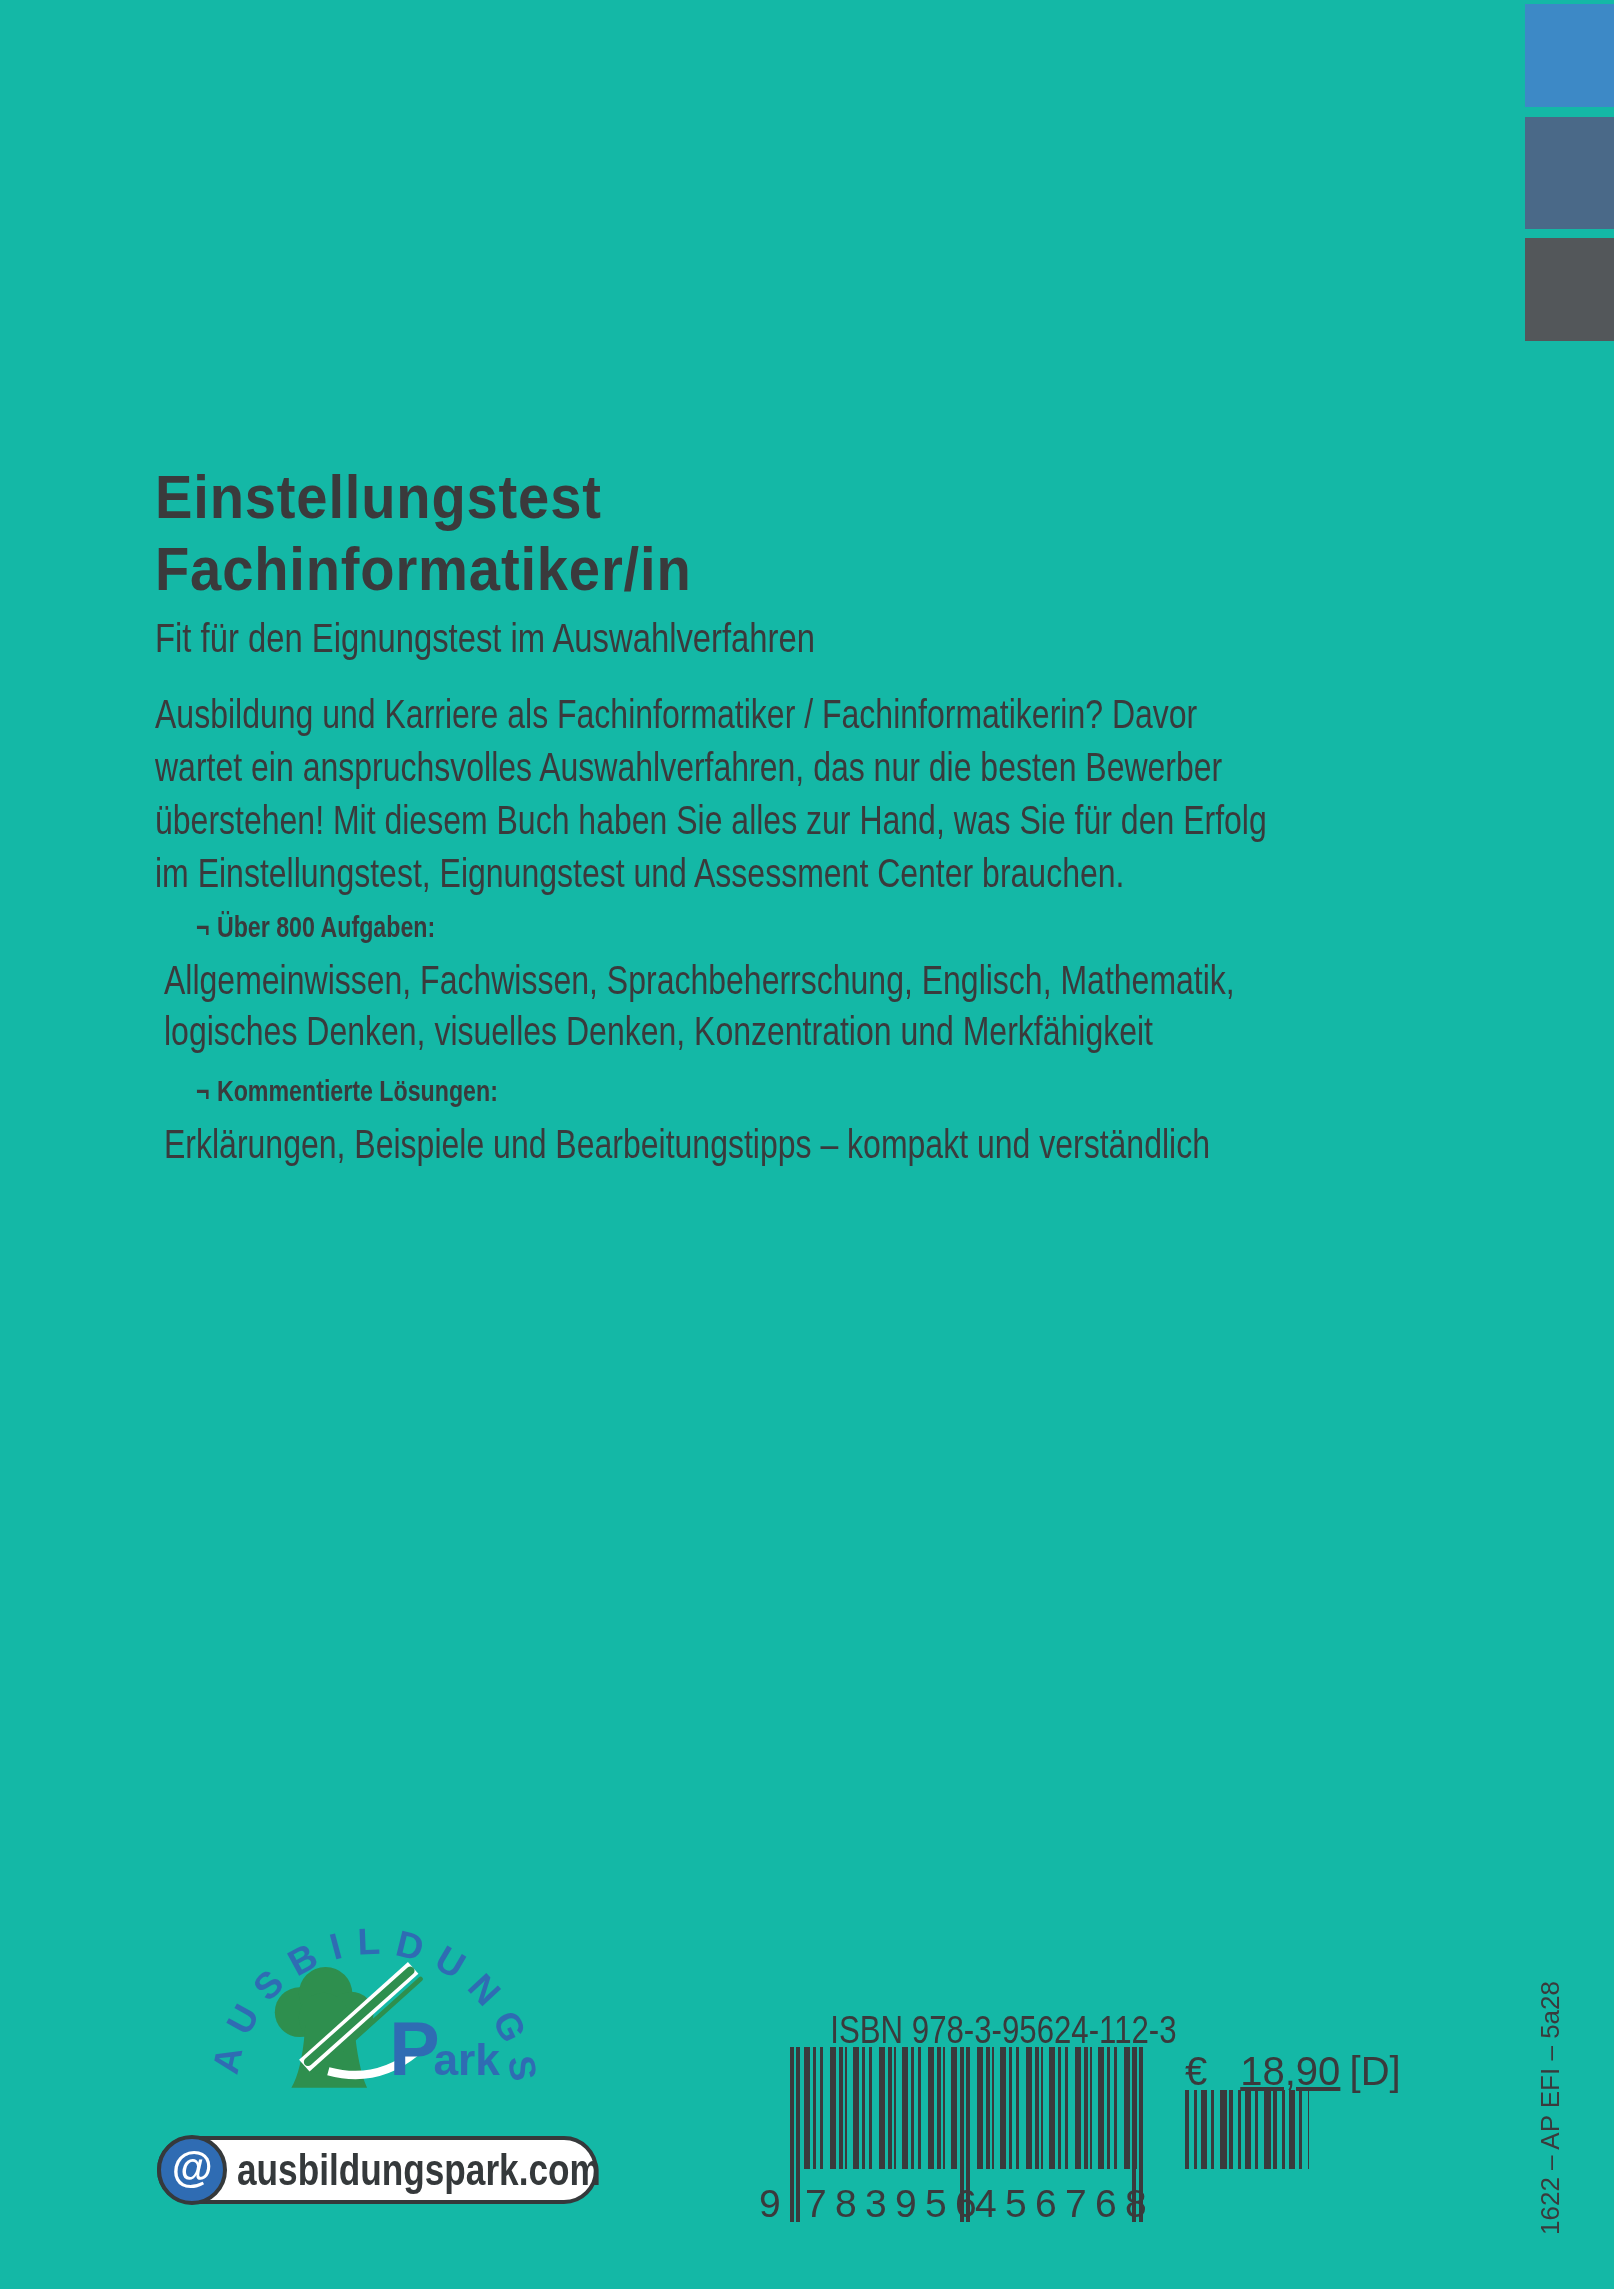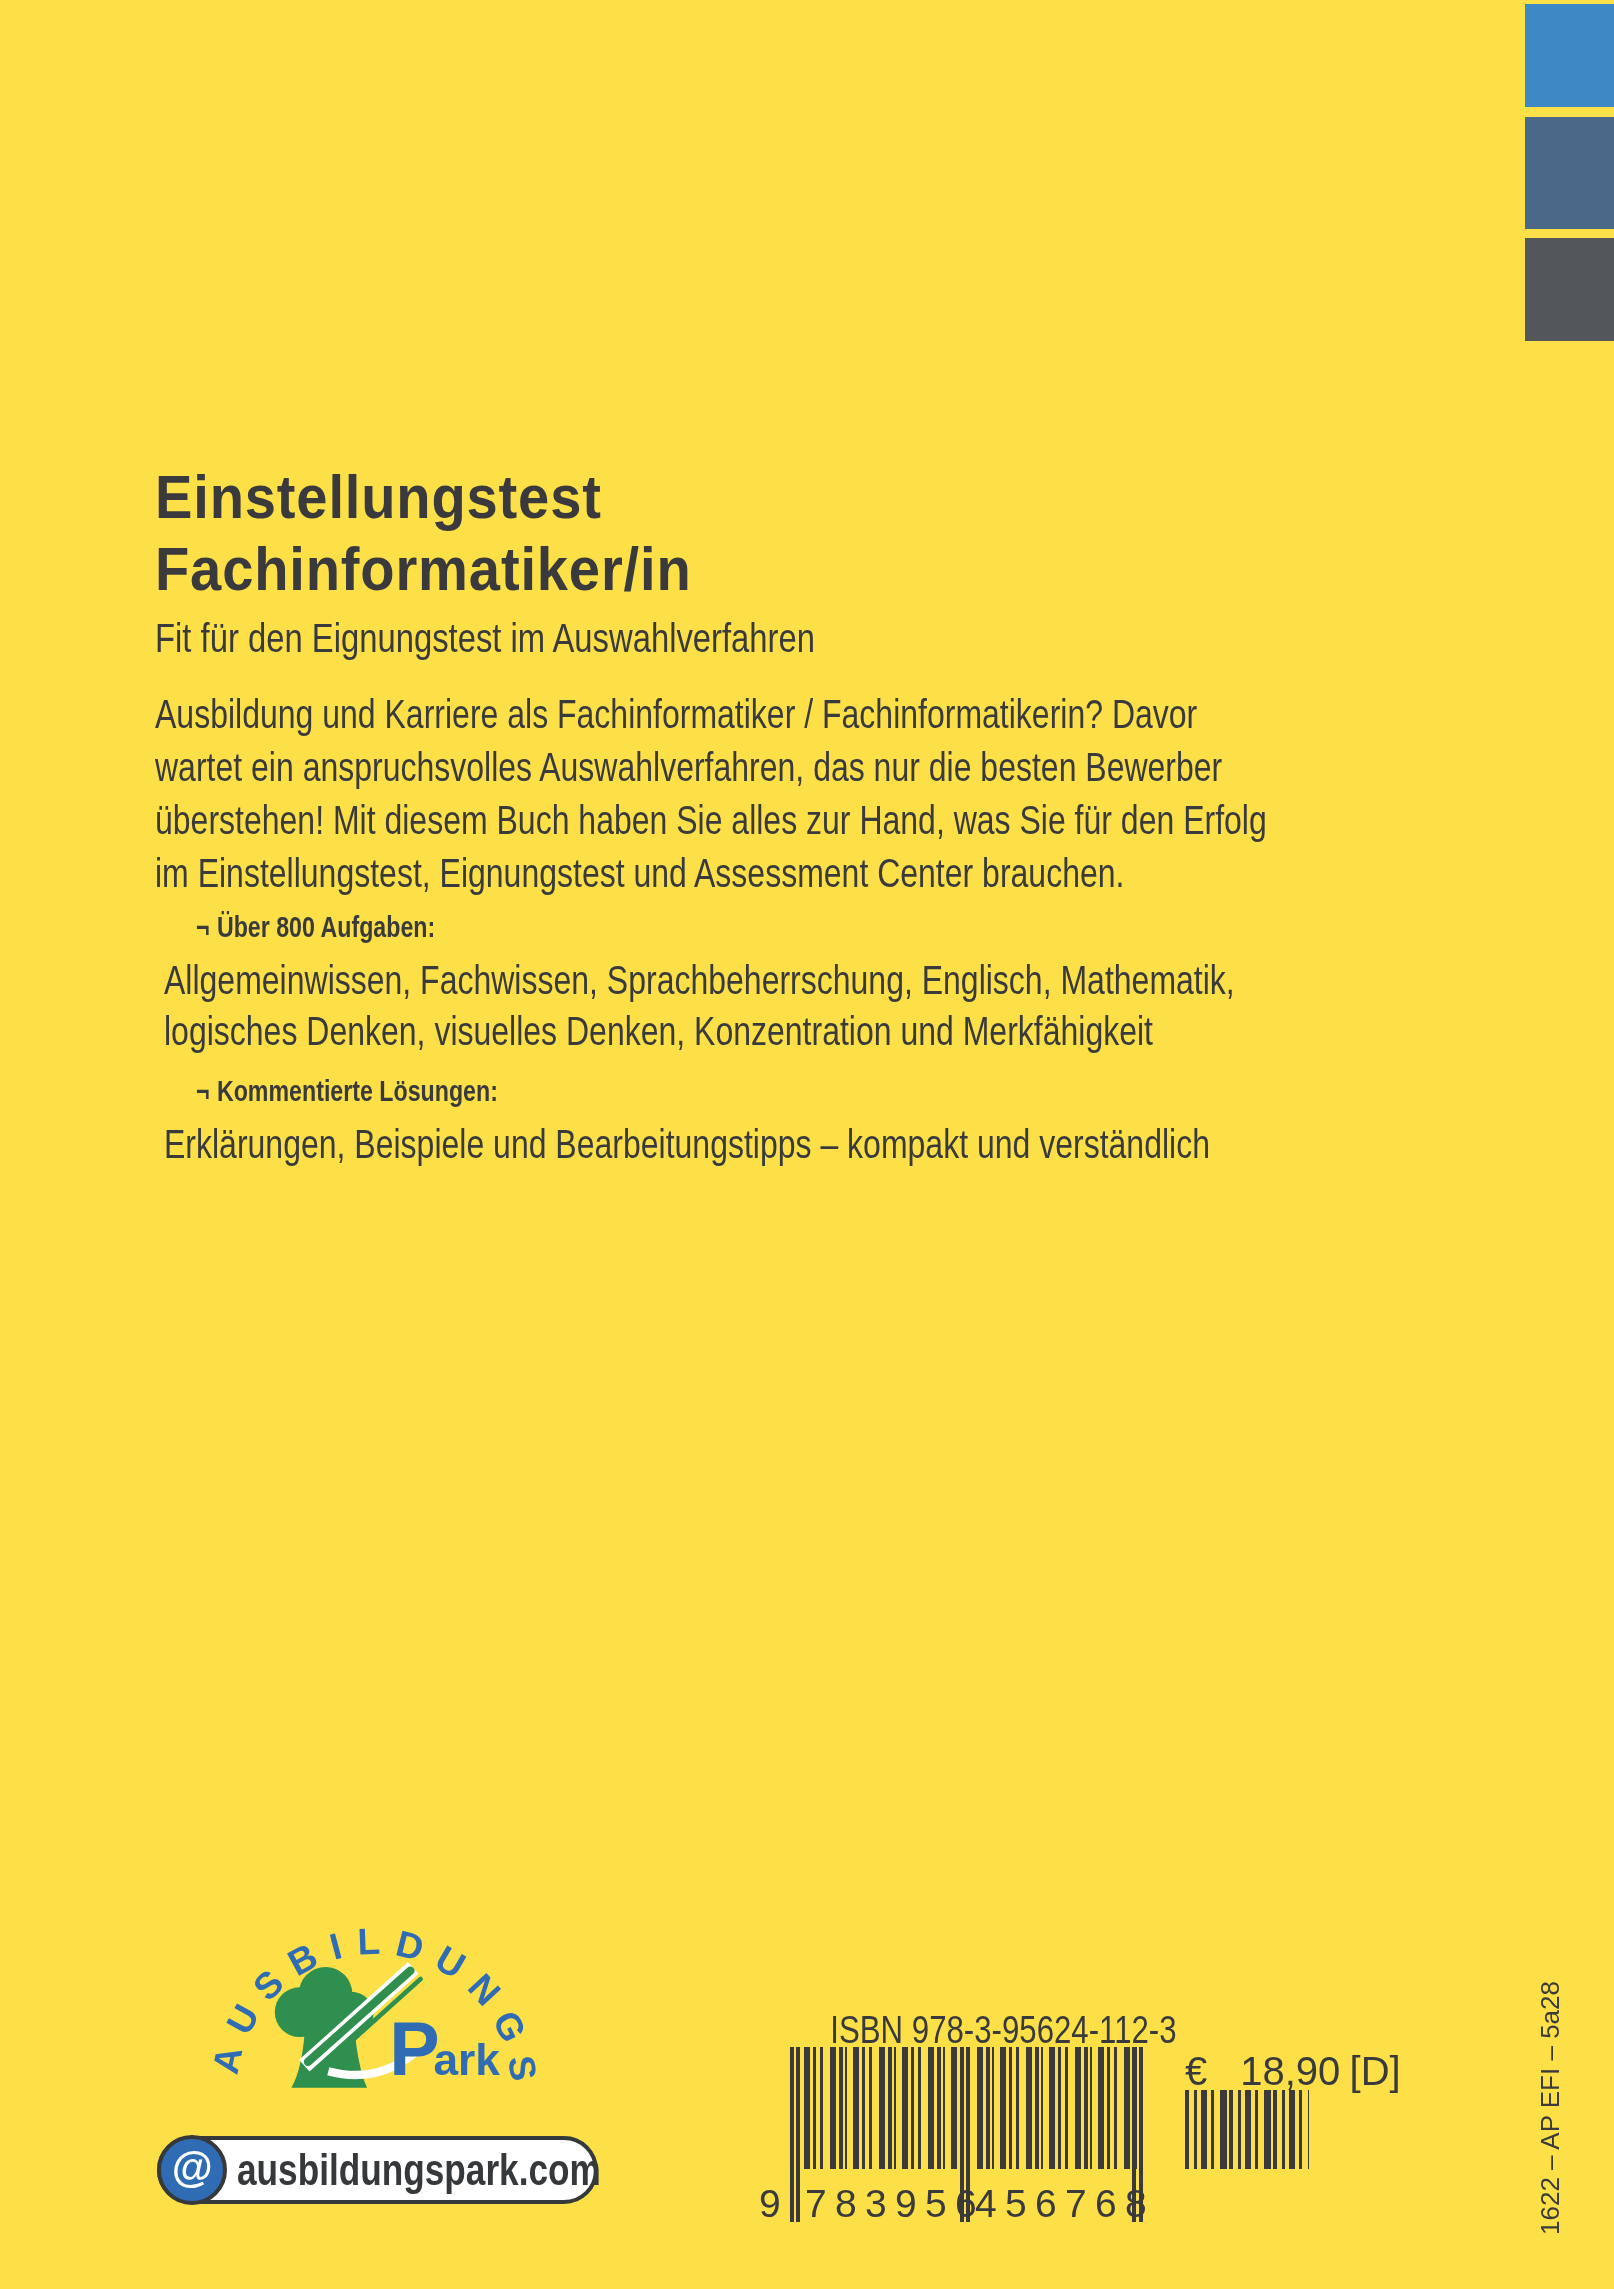--- a/index.html
+++ b/index.html
@@ -1,17 +1,17 @@
 <!DOCTYPE html>
 <html style="font-size:14.8px"><head>
 <meta charset="utf-8">
 <style>
   html,body{margin:0;padding:0;}
   body{font-family:"Liberation Sans",sans-serif;background:#e8e8e8;}
-  .page{position:relative;width:1614px;height:2290px;background:#fde047;overflow:hidden;
+  .page{position:relative;width:1614px;height:2290px;background:#14b8a6;overflow:hidden;
         color:#3a3a3c;}
   
   .sq{position:absolute;left:1525px;width:90px;}
   .sq1{top:3.7px;height:103px;}
   .sq2{top:117px;height:112px;}
   .sq3{top:238px;height:103px;}
   
   .cond{display:inline-block;transform:scaleX(0.80);transform-origin:0 0;white-space:pre-line;}
   .cond-c{display:inline-block;transform:scaleX(0.80);transform-origin:50% 0;white-space:nowrap;}
   .bold{font-weight:700;}
@@ -48,21 +48,21 @@
        #3a3a3c 30px 33px,transparent 33px 40px,
        #3a3a3c 40px 46px,transparent 46px 49px);}
   .guard{position:absolute;top:2047px;width:3.7px;height:175px;background:#3a3a3c;}
   .g1{left:790px;} .g2{left:796px;} .g3{left:960px;} .g4{left:966px;} .g5{left:1132px;} .g6{left:1139px;}
   .ean-lead{position:absolute;left:759px;top:2182px;font-size:39px;}
   .ean-g1{position:absolute;left:805px;top:2182px;width:150px;text-align:center;font-size:39px;letter-spacing:8.3px;}
   .ean-g2{position:absolute;left:975px;top:2182px;width:153px;text-align:center;font-size:39px;letter-spacing:8.3px;}
   
   .price{position:absolute;left:1185px;top:2049px;display:flex;align-items:flex-start;font-size:40px;}
   .price .cur{margin-right:33px;}
-  .price .amt{margin-right:9.2px;}
+  .price .amt{margin-right:9.2px;text-decoration:underline;}
   .barcode-addon{position:absolute;left:1185px;top:2090px;width:124px;height:79px;
      background:repeating-linear-gradient(90deg,
        #3a3a3c 0 3.7px,transparent 3.7px 9.2px,
        #3a3a3c 9.2px 12px,transparent 12px 15.7px,
        #3a3a3c 15.7px 22px,transparent 22px 26px,
        #3a3a3c 26px 29px,transparent 29px 35px,
        #3a3a3c 35px 42px,transparent 42px 44px);}
   
   .print-code{position:absolute;left:1550px;top:2108px;transform:translate(-50%,-50%) rotate(-90deg);
         white-space:nowrap;font-size:26px;color:#3a3a3c;}

